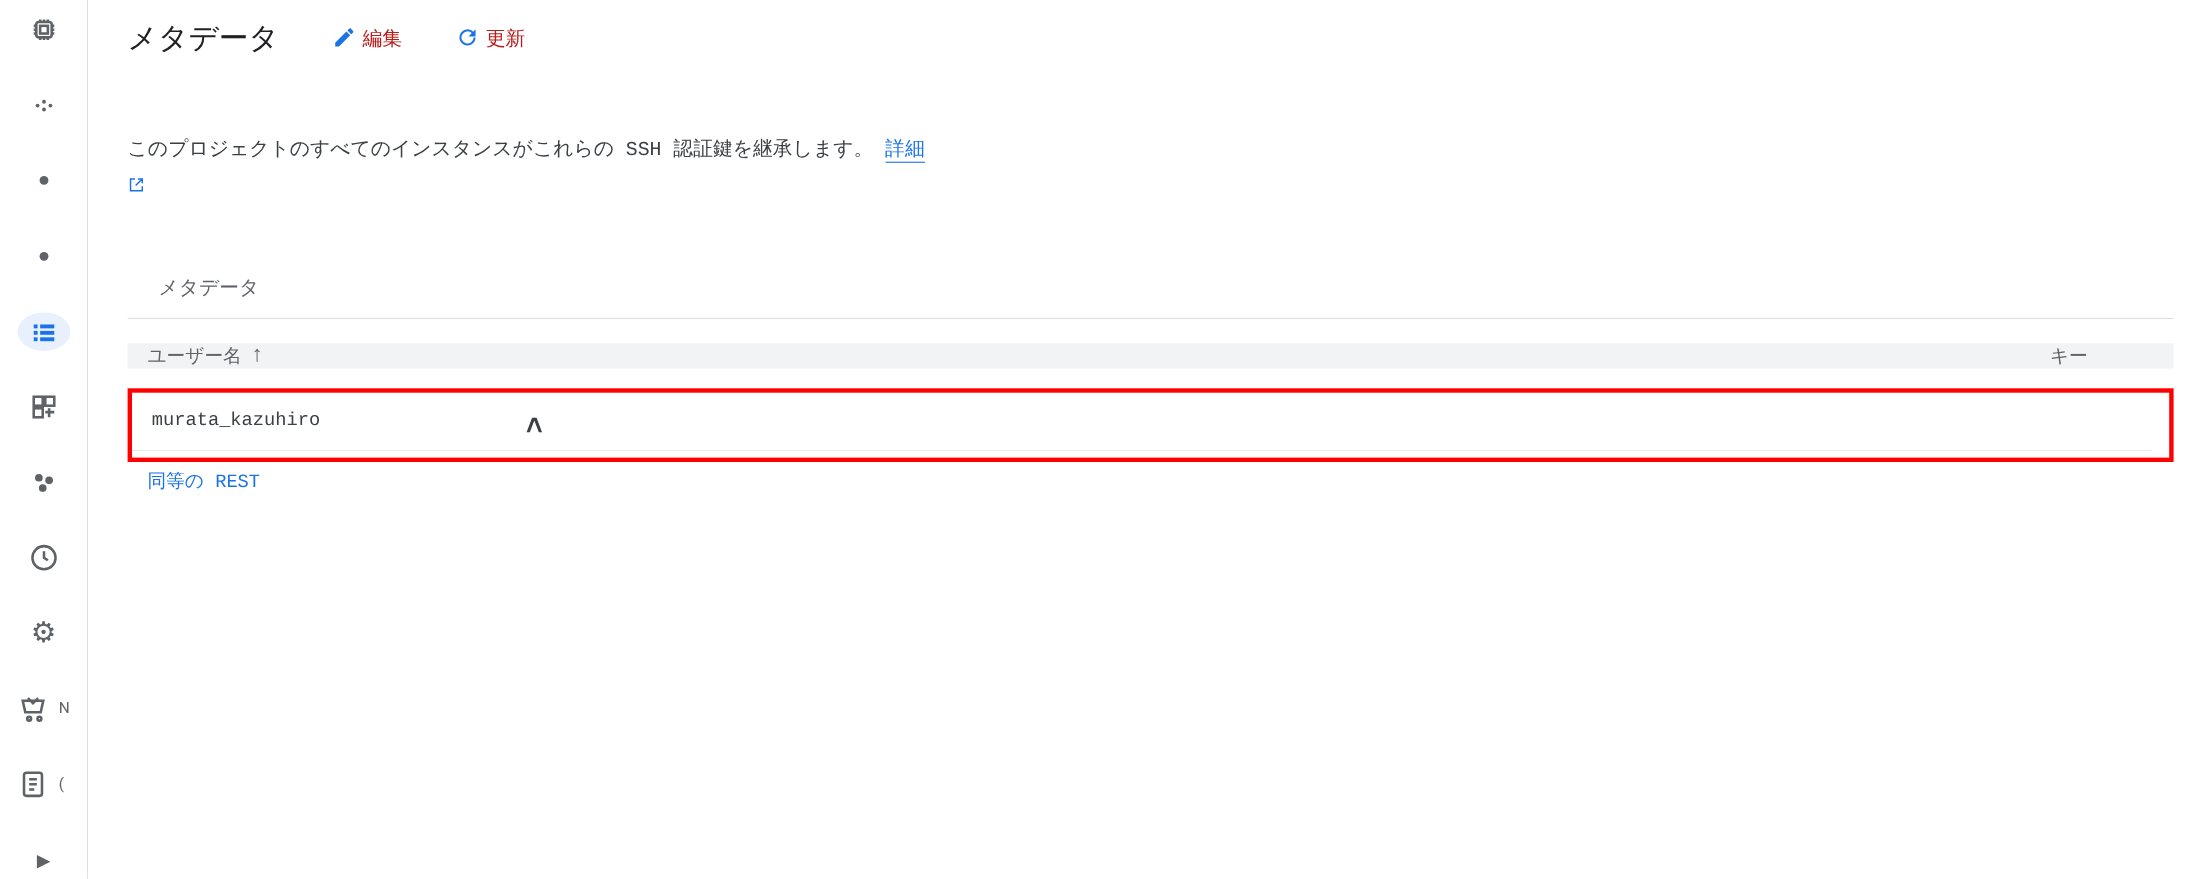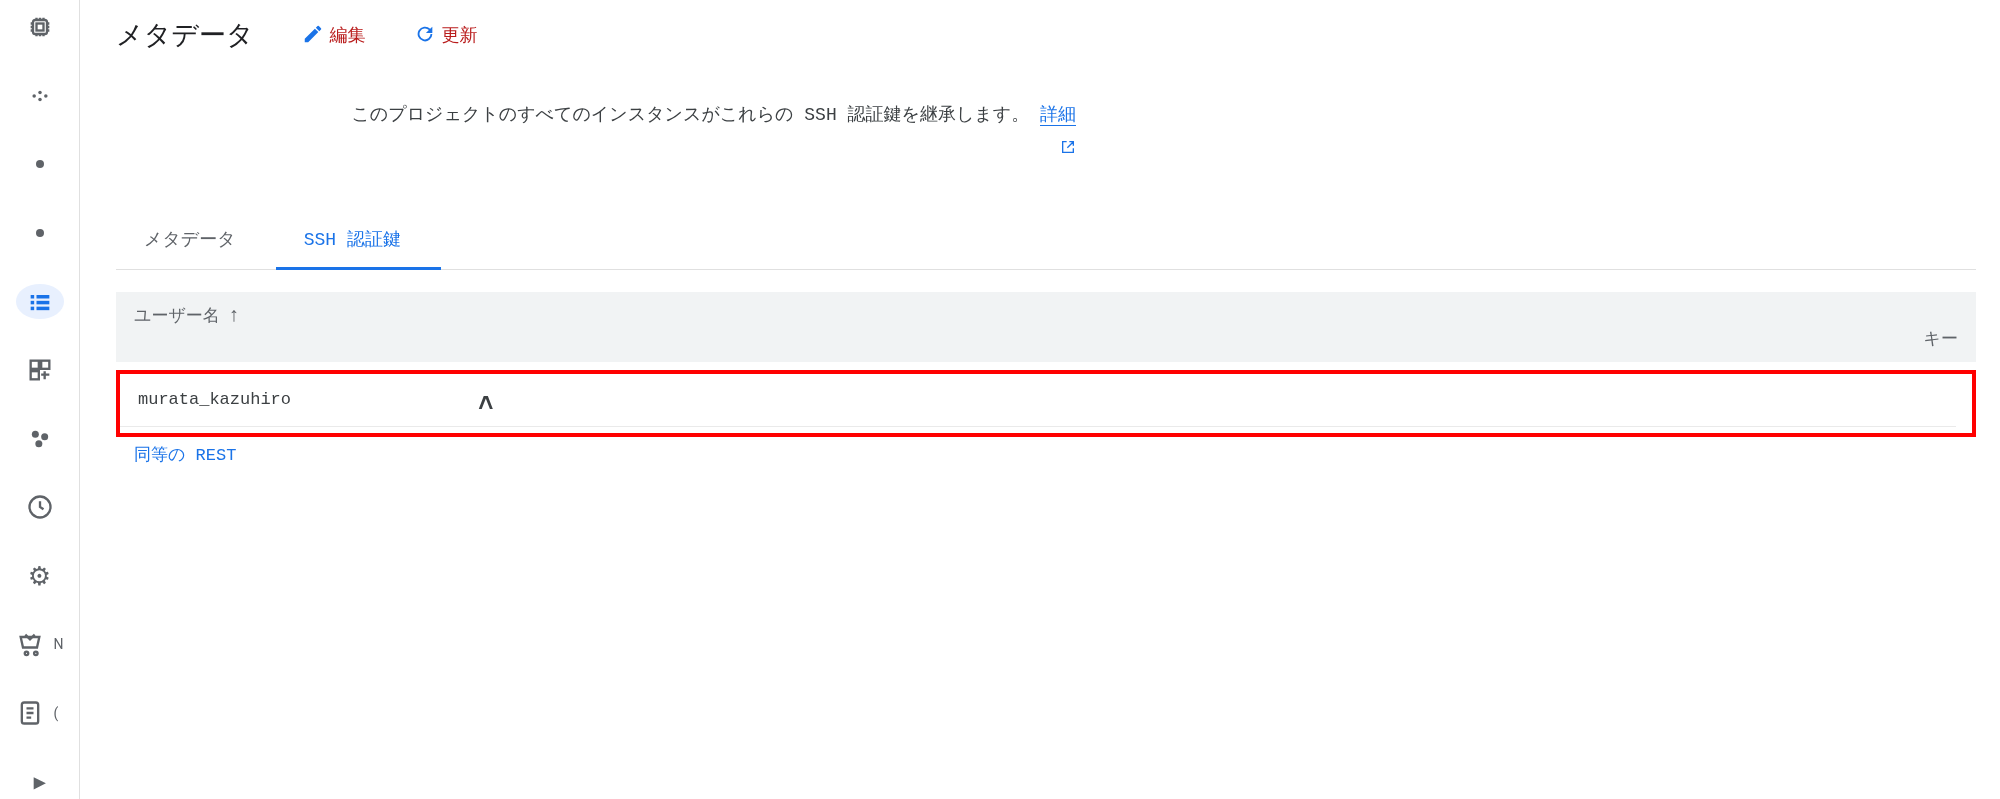--- a/index.html
+++ b/index.html
@@ -60,26 +60,25 @@
     align-items: flex-start;
     gap: 6px;
     color: #b91c1c;
     font-size: 18px;
     font-weight: 500;
     cursor: pointer;
   }
   .toolbar-btn svg { width: 22px; height: 22px; fill: #1a73e8; }
 
   .description {
-    margin-top: 30px;
+    margin-top: 52px;
     font-size: 18px;
     color: #3c4043;
     line-height: 1.7;
     max-width: 960px;
-    text-align: right;
   }
   .description a { color: #1a73e8; text-decoration: none; border-bottom: 1px solid #1a73e8; }
   .ext-link-icon {
     display: inline-block;
     margin-top: 4px;
     color: #1a73e8;
   }
   .ext-link-icon svg { width: 16px; height: 16px; stroke: #1a73e8; fill: none; stroke-width: 2; }
 
   
@@ -98,33 +97,32 @@
     color: #1a73e8;
     border-bottom: 3px solid #1a73e8;
     margin-bottom: -1px;
   }
 
   
   .table-wrap { margin-top: 22px; }
   .tbl-header {
     display: flex;
     background: #f1f3f4;
-    padding: 12px 18px;
+    padding: 0 18px;
     font-size: 17px;
     color: #5f6368;
-    flex-direction: column;
   }
   .col-user { width: 340px; display: flex; align-items: center; gap: 8px; }
   .col-key  { flex: 1; text-align: right; }
   .col-exp  { width: 60px; }
   .sort-arrow { font-size: 20px; line-height: 1; }
 
   .row-highlight {
     border: 4px solid #ff0000;
-    margin-top: 8px;
+    margin-top: 18px;
     padding: 2px 16px 6px 0;
   }
   .tbl-row {
     display: flex;
     align-items: flex-start;
     padding: 14px 18px 6px 18px;
     font-size: 17px;
     color: #3c4043;
     border-bottom: 1px solid #eaeaea;
   }
@@ -263,21 +261,20 @@
       <br>
       <span class="ext-link-icon">
         <svg viewBox="0 0 24 24">
             <path d="M14 4h6v6M20 4l-9 9M10 4H4v16h16v-6"></path>
           </svg>
       </span>
     </div>
 
     <div class="tabs">
       <div class="tab">メタデータ</div>
-      <div class="tab active">SSH 認証鍵</div>
     </div>
 
     <div class="table-wrap">
       <div class="tbl-header">
         <div class="col-user">
           <span>ユーザー名</span>
           <span class="sort-arrow">↑</span>
         </div>
         <div class="col-key">キー</div>
         <div class="col-exp"></div>

